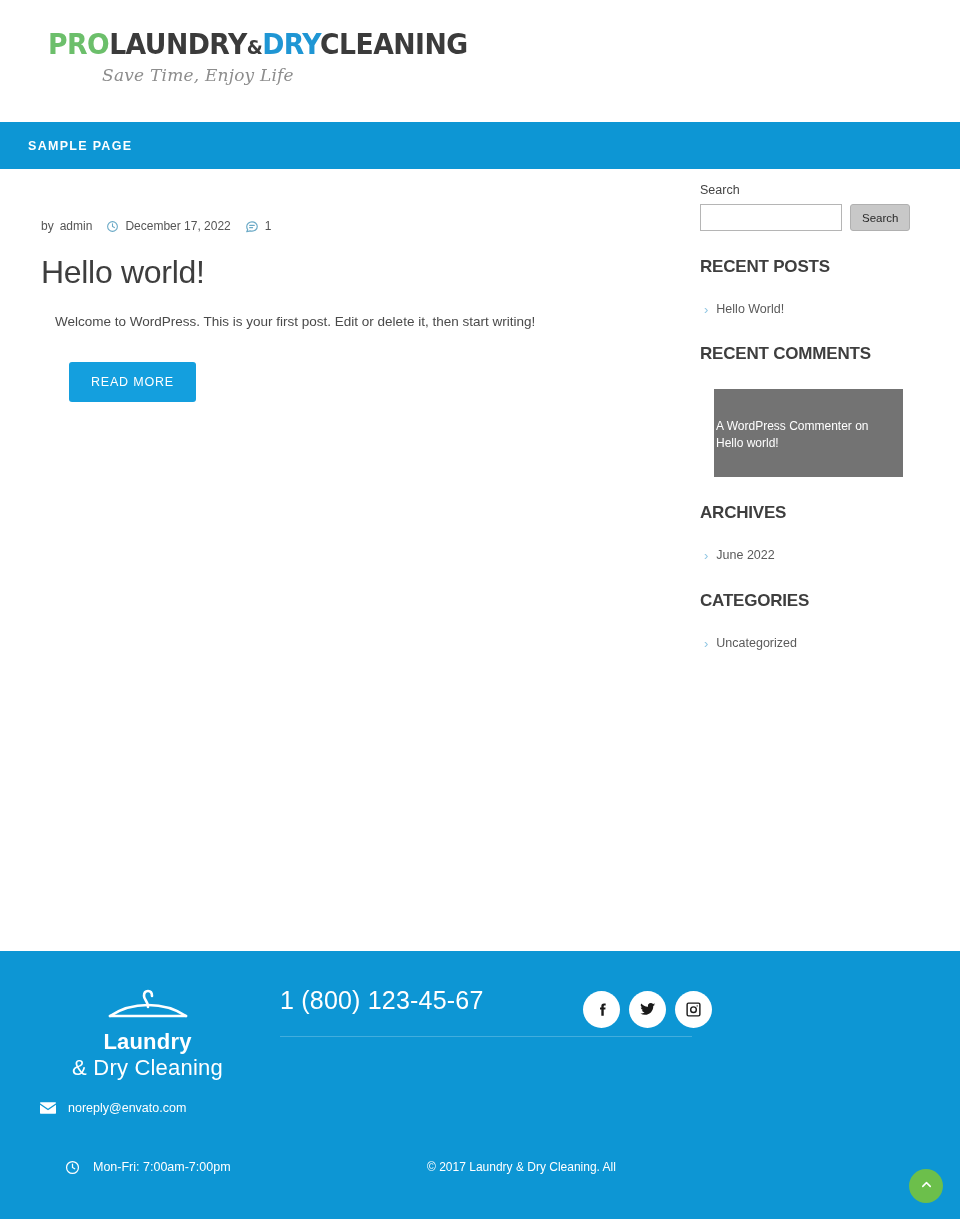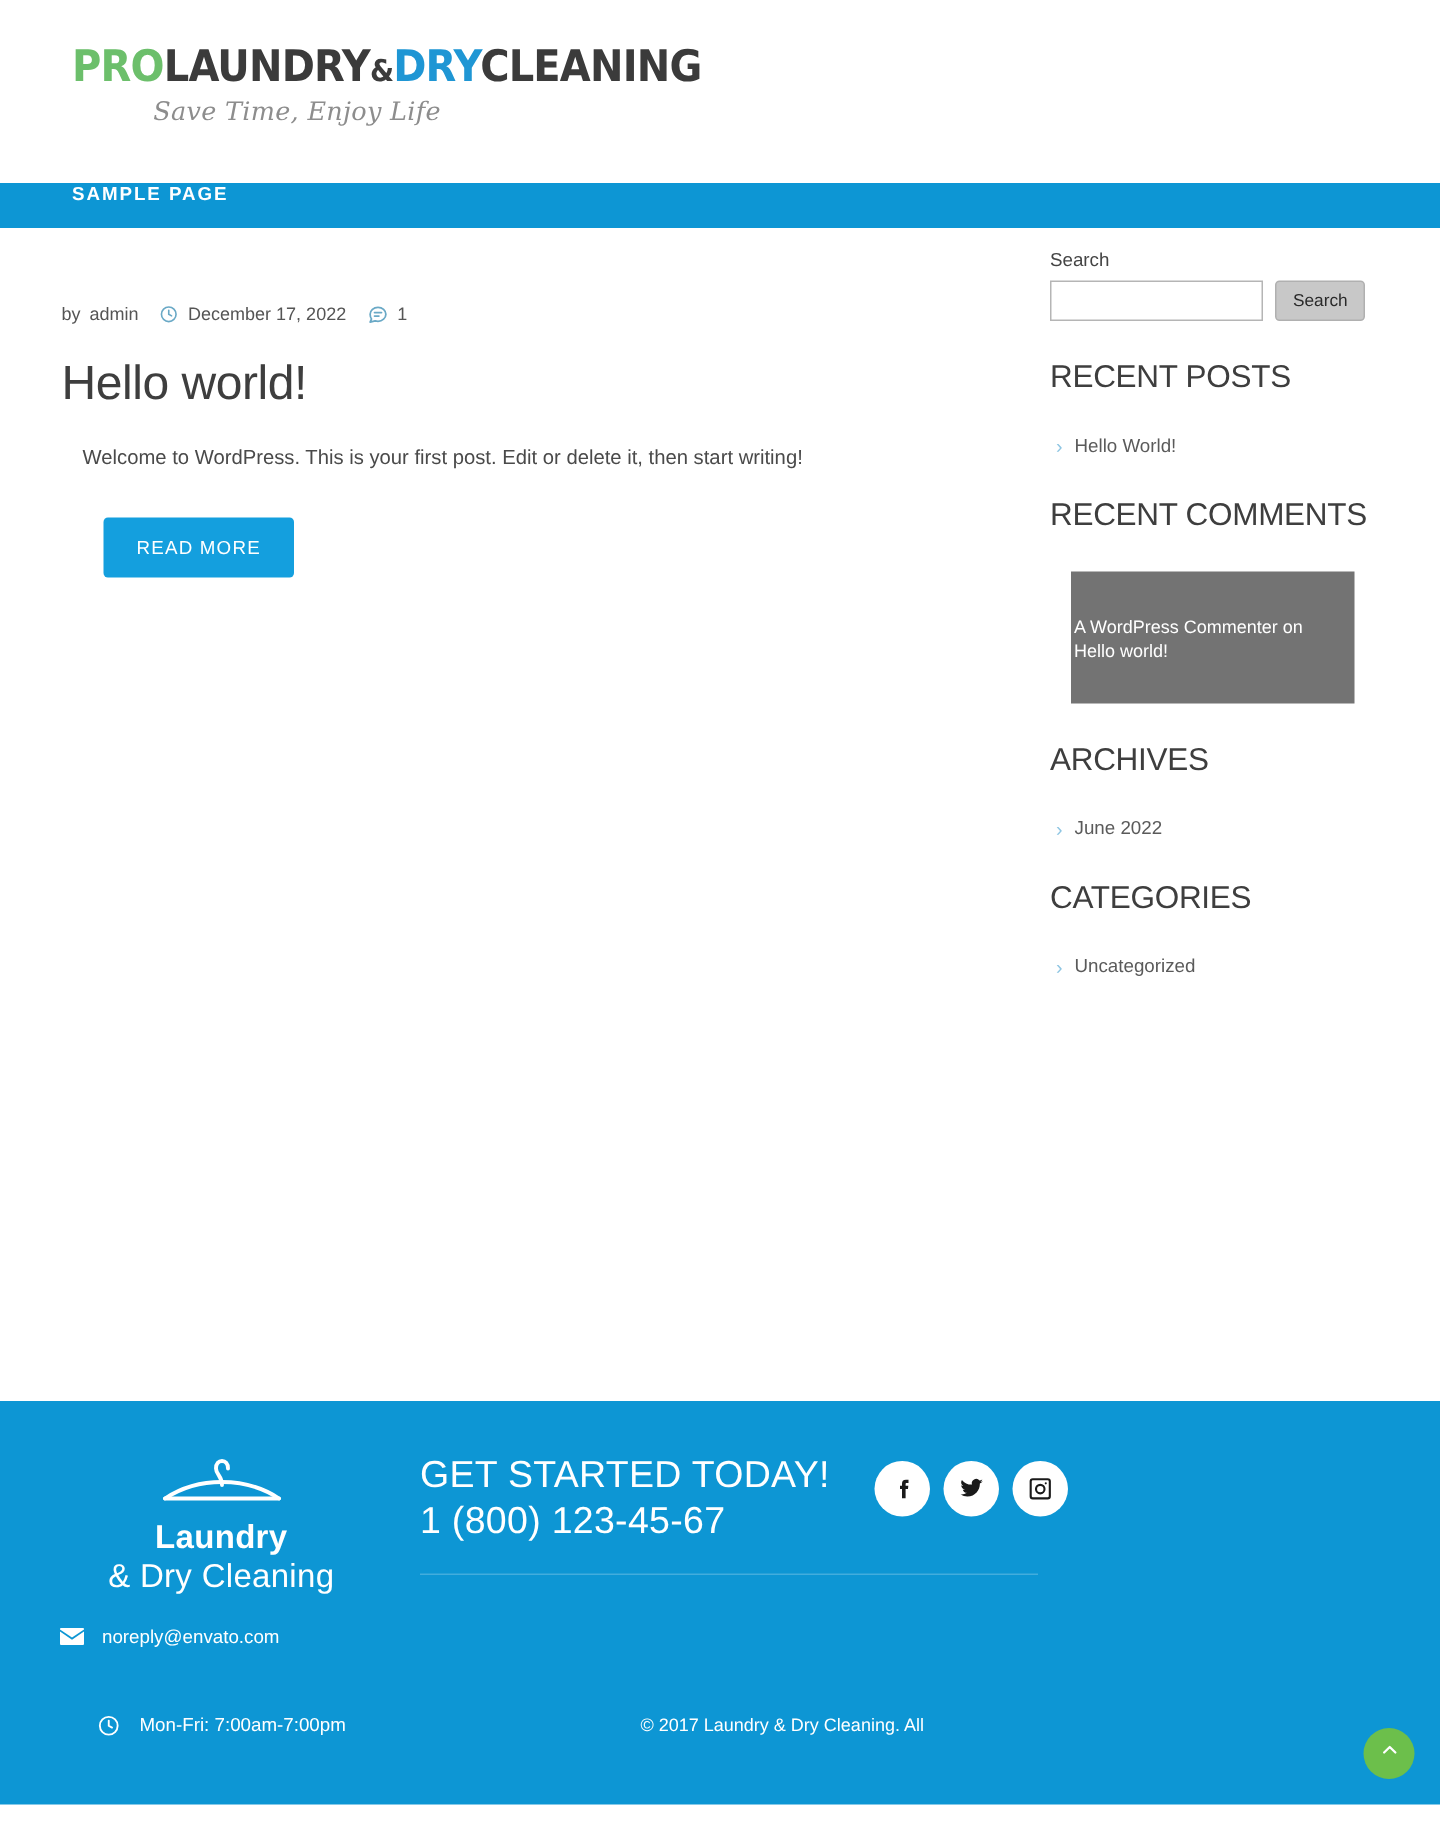--- a/index.html
+++ b/index.html
@@ -45,24 +45,25 @@
     font-style:italic;
     font-size:17px;
     color:#8d8d8d;
     text-align:center;
     width:300px;
     letter-spacing:0.2px;
   }
 
   
   .main-nav {
-    height:30px;
+    height:47px;
     background:#0d96d4;
     display:flex;
-    padding-left:48px;
+    align-items:center;
+    padding-left:28px;
   }
   .nav-item {
     color:#ffffff;
     font-size:12.5px;
     letter-spacing:1.3px;
     font-weight:600;
     text-transform:uppercase;
     text-decoration:none;
     cursor:pointer;
   }
@@ -144,22 +145,22 @@
     background:#c8c8c8;
     border:1px solid #b0b0b0;
     border-radius:3px;
     font-size:11.5px;
     color:#2a2a2a;
     padding:0 11px;
     cursor:pointer;
     font-family:"Liberation Sans", sans-serif;
   }
   .widget-title {
-    font-size:21px;
-    font-weight:normal;
+    font-size:17px;
+    font-weight:bold;
     color:#3e3e3e;
     text-transform:uppercase;
     margin:26px 0 0 0;
     line-height:1.12;
     letter-spacing:-0.2px;
   }
   .widget-list { list-style:none; margin:26px 0 0 0; padding:0; }
   .widget-list li {
     display:flex;
     align-items:flex-start;
@@ -427,21 +428,20 @@
               <path d="M1 0h22a1 1 0 011 1v.4L12 9.6 0 1.4V1a1 1 0 011-1z"></path>
               <path d="M0 3.6v12.4a1 1 0 001 1h22a1 1 0 001-1V3.6L12 11.8 0 3.6z"></path>
             </svg>
           </span>
           <a>noreply@envato.com</a>
         </div>
       </div>
     </div>
 
     <div class="f-col-mid">
-      <div class="f-cta-title">GET STARTED TODAY!</div>
       <div class="f-cta-phone">1 (800) 123-45-67</div>
       <hr class="f-divider">
     </div>
 
     <div class="f-col-right">
       <div class="social-row">
         <a class="social-btn">
           <svg width="16" height="16" viewBox="0 0 24 24" fill="#1a1a1a">
             <path d="M14.6 8.3V6.6c0-.8.2-1.2 1.4-1.2h1.5V2.3h-2.5c-3 0-4 1.4-4 3.9v2.1H9v3.1h2v9.3h3.6v-9.3h2.4l.3-3.1h-2.7z"></path>
           </svg>

